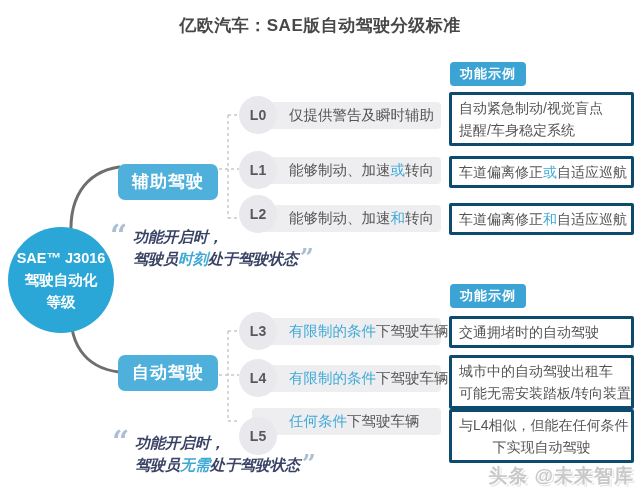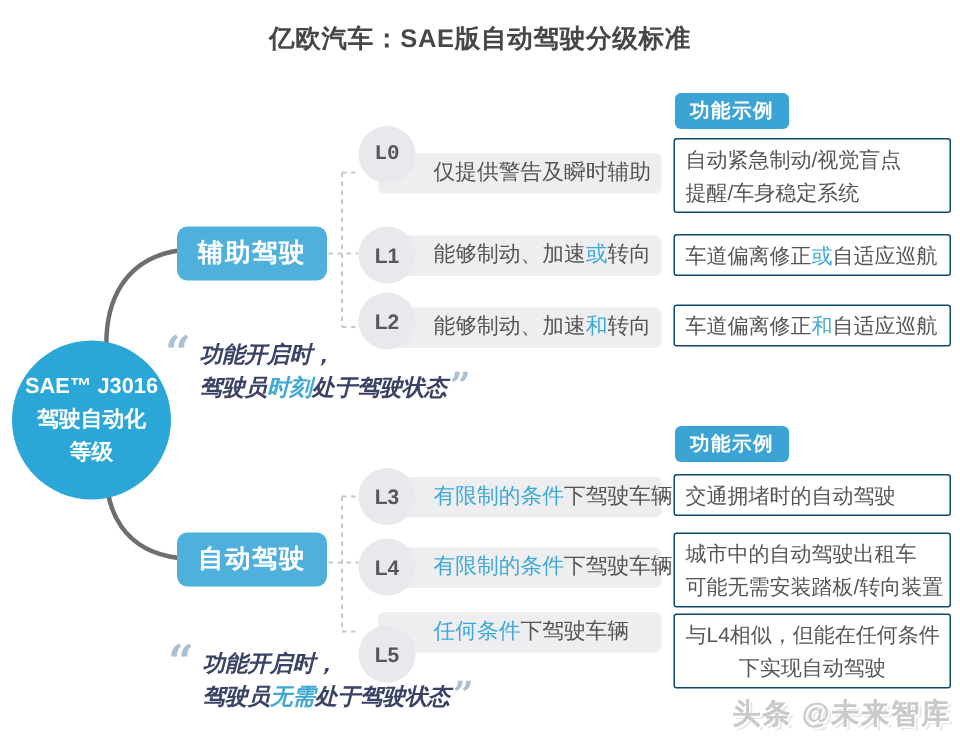--- a/index.html
+++ b/index.html
@@ -38,21 +38,21 @@
     left:239px;width:38px;height:38px;border-radius:50%;background:#e8e8ed;
     color:#57575c;font-size:14px;font-weight:bold;text-align:center;line-height:38px;
   }
   .hl{color:#3fa9d6;}
   .badge{
     left:450px;background:#3ba4d4;color:#fff;font-size:13px;font-weight:bold;
     padding:3px 10px;border-radius:4px;letter-spacing:1px;text-align:center;
   }
   .ex-box{
     left:449px;width:185px;box-sizing:border-box;background:#fff;
-    border:1px solid #0c4a6e;border-radius:2px;
+    border:3px solid #0c4a6e;border-radius:2px;
     font-size:14px;color:#555;line-height:22px;padding:2px 7px;
     white-space:nowrap;
   }
   .ex-line{display:block;}
   .quote{font-style:italic;font-weight:bold;color:#3a4365;font-size:15px;}
   .quote .qline{margin-left:23px;line-height:22px;white-space:nowrap;}
   .qmark{
     font-family:"DejaVu Serif","Liberation Serif",serif;font-style:normal;
     color:#aabfd1;font-weight:bold;
   }
@@ -88,30 +88,30 @@
       <path d="M228,421 H239"></path>
     </g>
   </svg>
 
   <div class="abs center-node">
     <div>SAE™ J3016</div>
     <div>驾驶自动化</div>
     <div>等级</div>
   </div>
 
-  <div class="abs branch-box" style="left:118px;top:151px;">辅助驾驶</div>
+  <div class="abs branch-box" style="left:118px;top:164px;">辅助驾驶</div>
   <div class="abs branch-box" style="left:118px;top:355px;">自动驾驶</div>
 
   <div class="abs badge" style="top:62px;">功能示例</div>
   <div class="abs badge" style="top:284px;">功能示例</div>
 
   <div class="abs lvl-bar" style="top:102px;">
     <span>仅提供警告及瞬时辅助</span><span class="hl"></span><span></span>
   </div>
-  <div class="abs lvl-circle" style="top:84px;font-family:Liberation Mono, monospace;">L0</div>
+  <div class="abs lvl-circle" style="top:96px;">L0</div>
   <div class="abs ex-box" style="top:92px;">
     <span class="ex-line">自动紧急制动/视觉盲点</span>
     <span class="ex-line">提醒/车身稳定系统</span>
   </div>
 
   <div class="abs lvl-bar" style="top:157px;">
     <span>能够制动、加速</span><span class="hl">或</span><span>转向</span>
   </div>
   <div class="abs lvl-circle" style="top:151px;">L1</div>
   <div class="abs ex-box" style="top:156px;">

